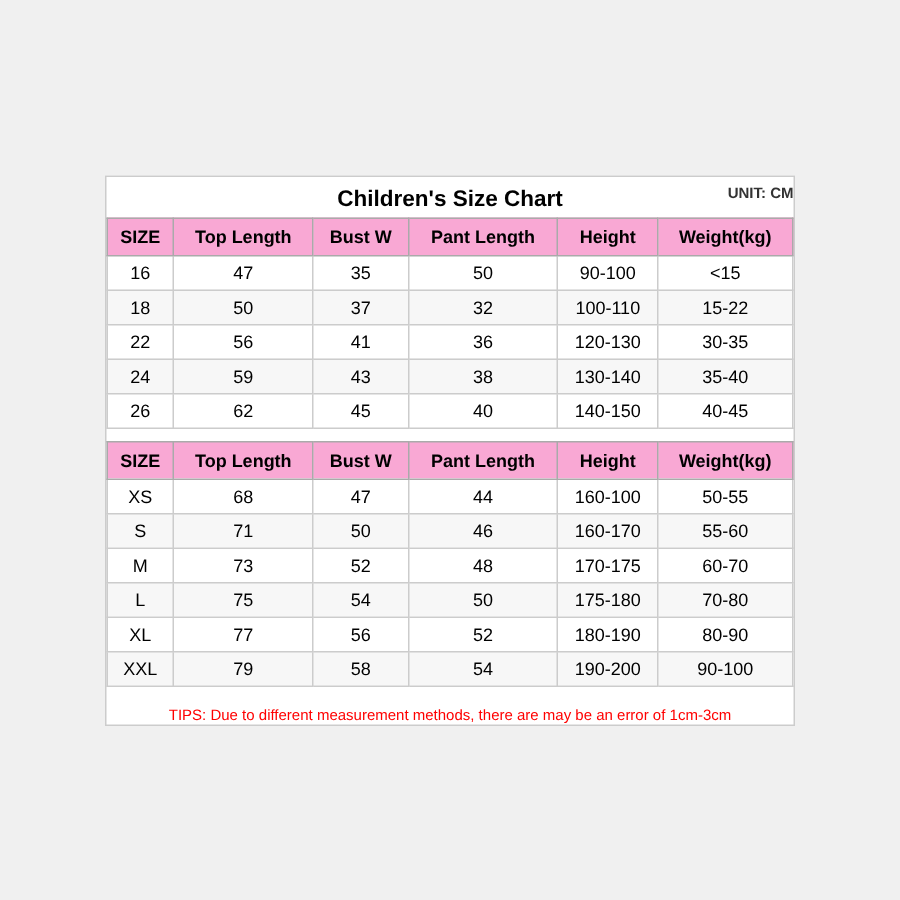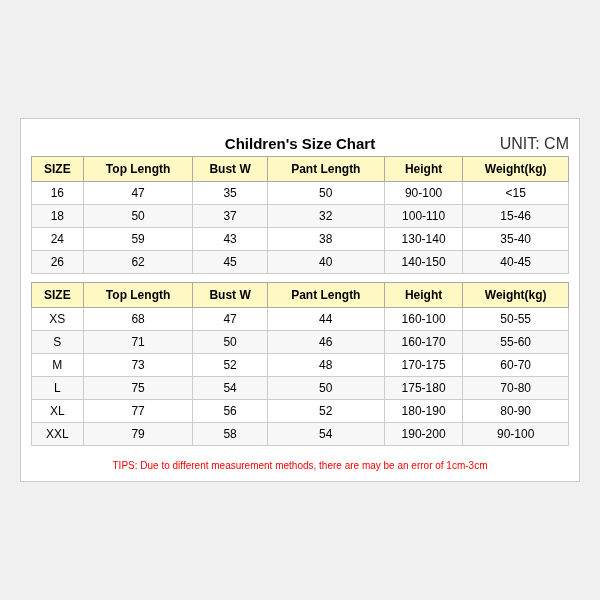--- a/index.html
+++ b/index.html
@@ -8,45 +8,44 @@
       display: flex;
       justify-content: center;
       align-items: center;
       width: 600px;
       height: 600px;
       font-family: Arial, sans-serif;
     }
     .card {
       background: #fff;
       border: 1px solid #ccc;
-      width: 560px;
-      padding: 10px;
+      width: 460px;
     }
     .section-title {
       text-align: center;
       font-size: 15px;
       font-weight: bold;
       padding: 6px 0 4px;
       position: relative;
     }
     .unit-label {
       position: absolute;
       right: 0;
       top: 6px;
-      font-size: 16px;
-      font-weight: normal;
+      font-size: 10px;
+      font-weight: bold;
       color: #333;
     }
     table {
       width: 100%;
       border-collapse: collapse;
       font-size: 12px;
     }
     th {
-      background: #fef9c3;
+      background: #f9a8d4;
       border: 1px solid #aaa;
       padding: 5px 3px;
       text-align: center;
       font-weight: bold;
       font-size: 12px;
     }
     td {
       border: 1px solid #ccc;
       padding: 4px 3px;
       text-align: center;
@@ -99,21 +98,29 @@
             <td>50</td>
             <td>90-100</td>
             <td>&lt;15</td>
           </tr>
           <tr>
             <td>18</td>
             <td>50</td>
             <td>37</td>
             <td>32</td>
             <td>100-110</td>
-            <td>15-46</td>
+            <td>15-22</td>
+          </tr>
+          <tr>
+            <td>22</td>
+            <td>56</td>
+            <td>41</td>
+            <td>36</td>
+            <td>120-130</td>
+            <td>30-35</td>
           </tr>
           <tr>
             <td>24</td>
             <td>59</td>
             <td>43</td>
             <td>38</td>
             <td>130-140</td>
             <td>35-40</td>
           </tr>
           <tr>

